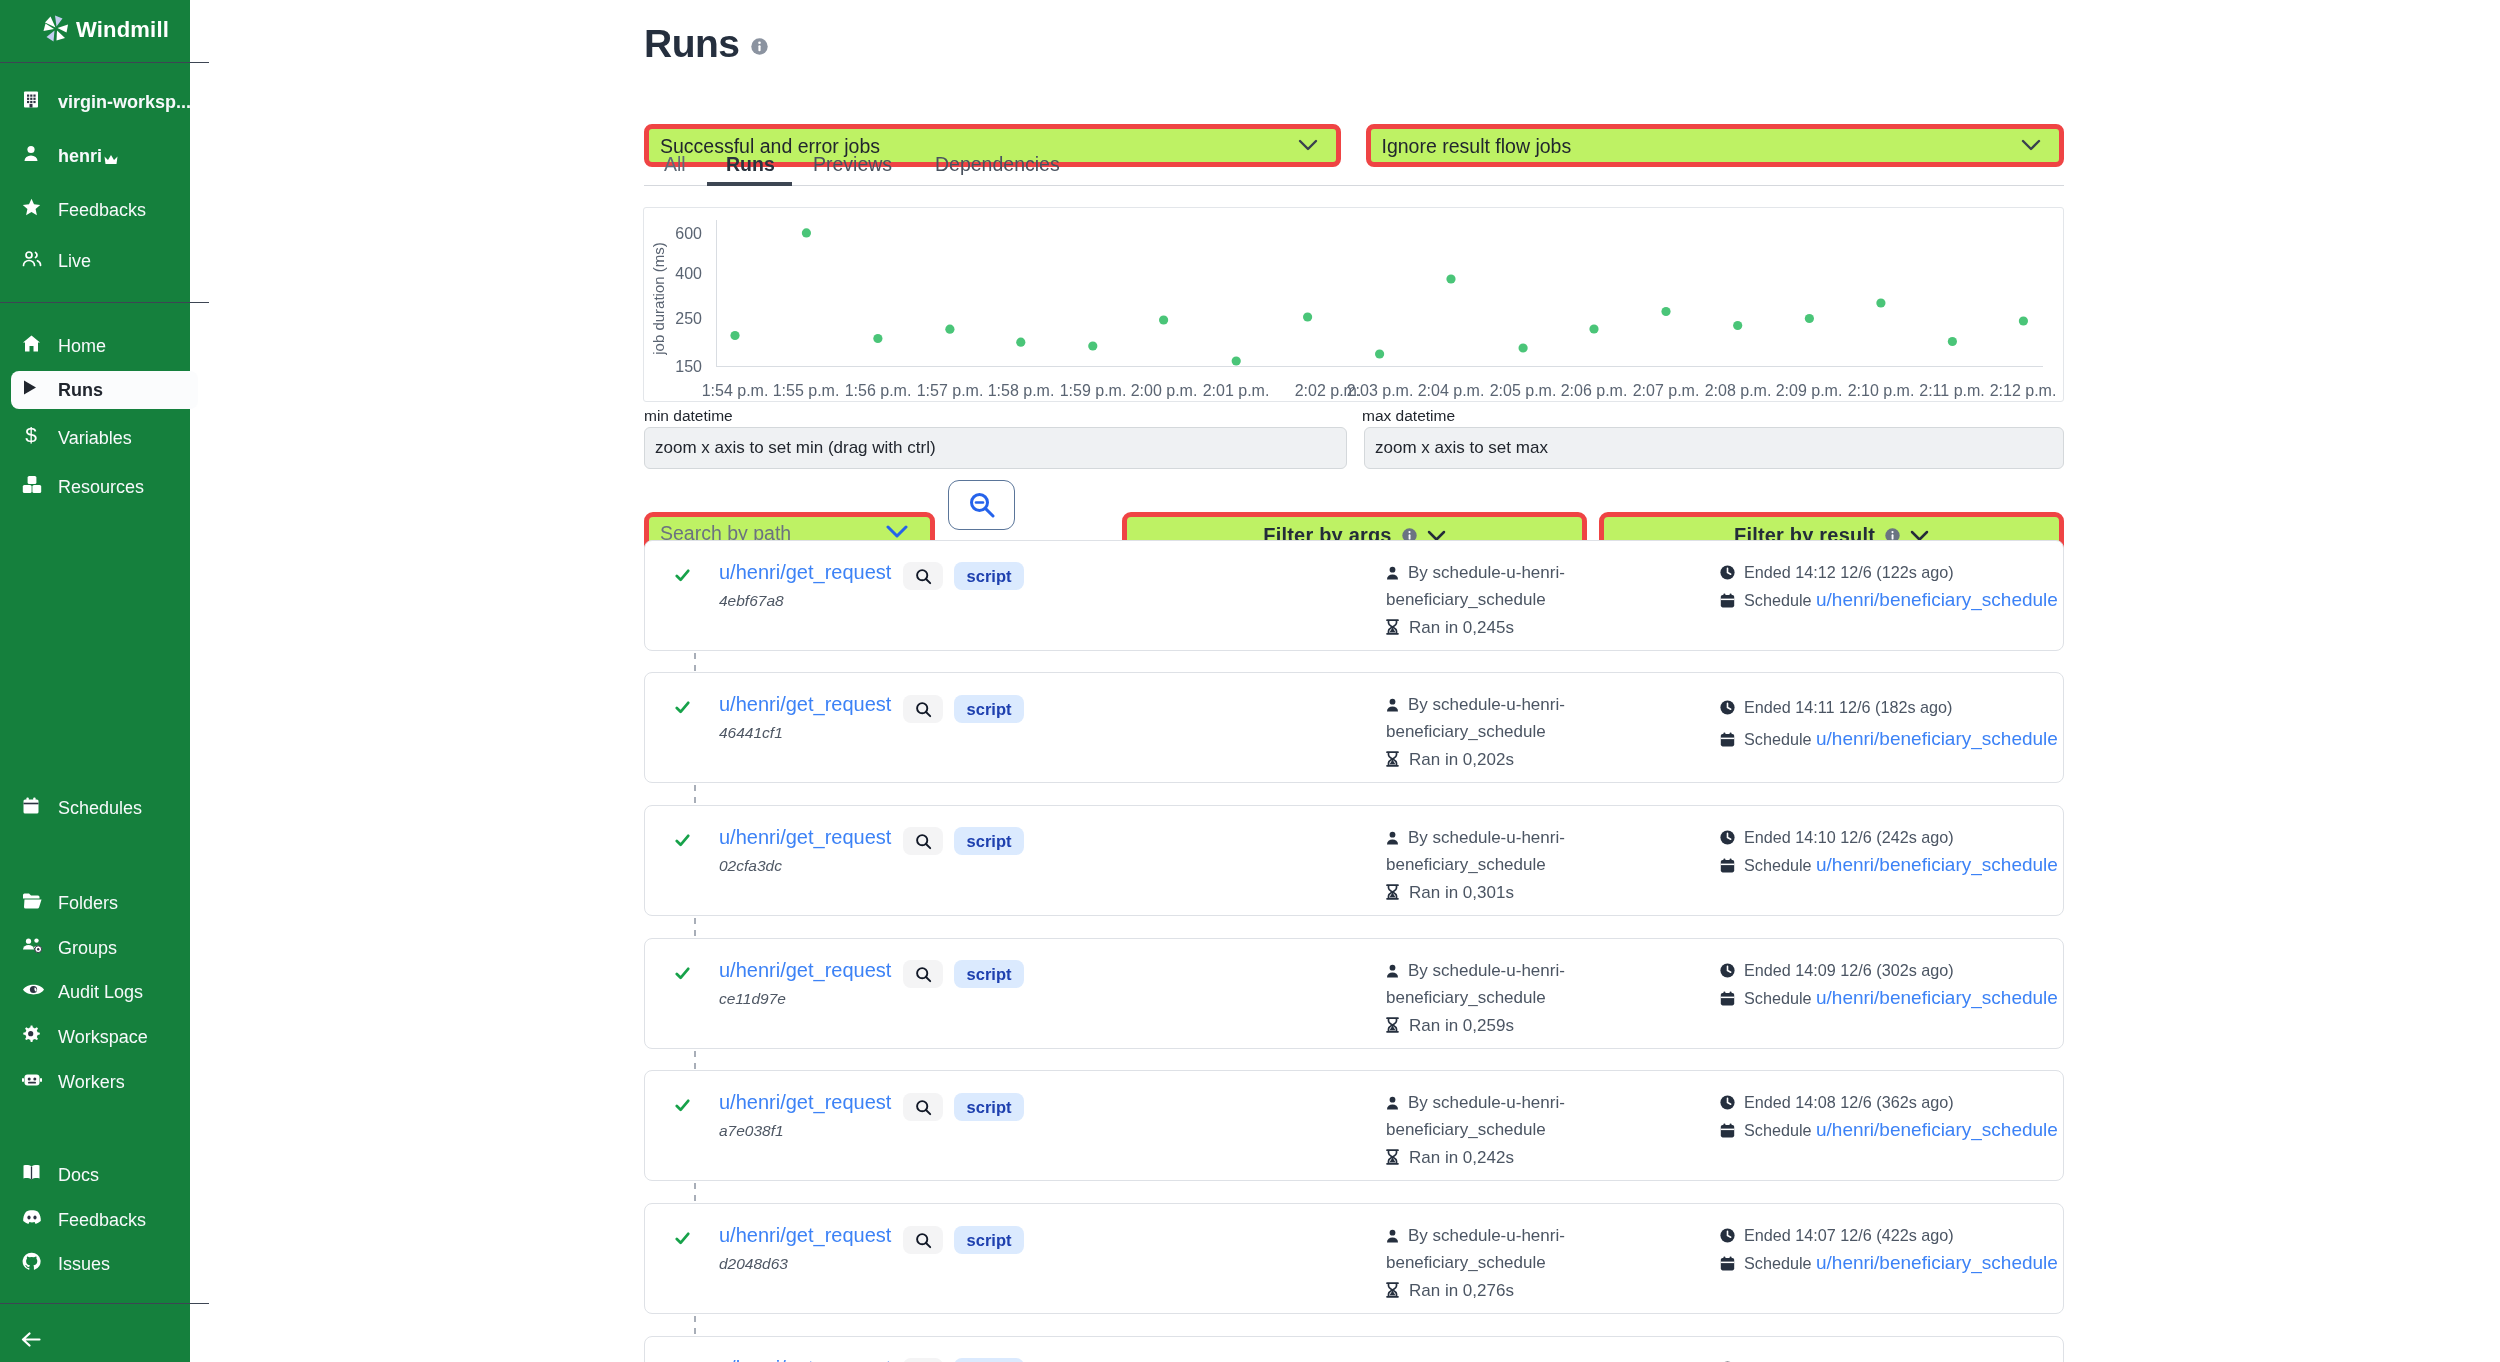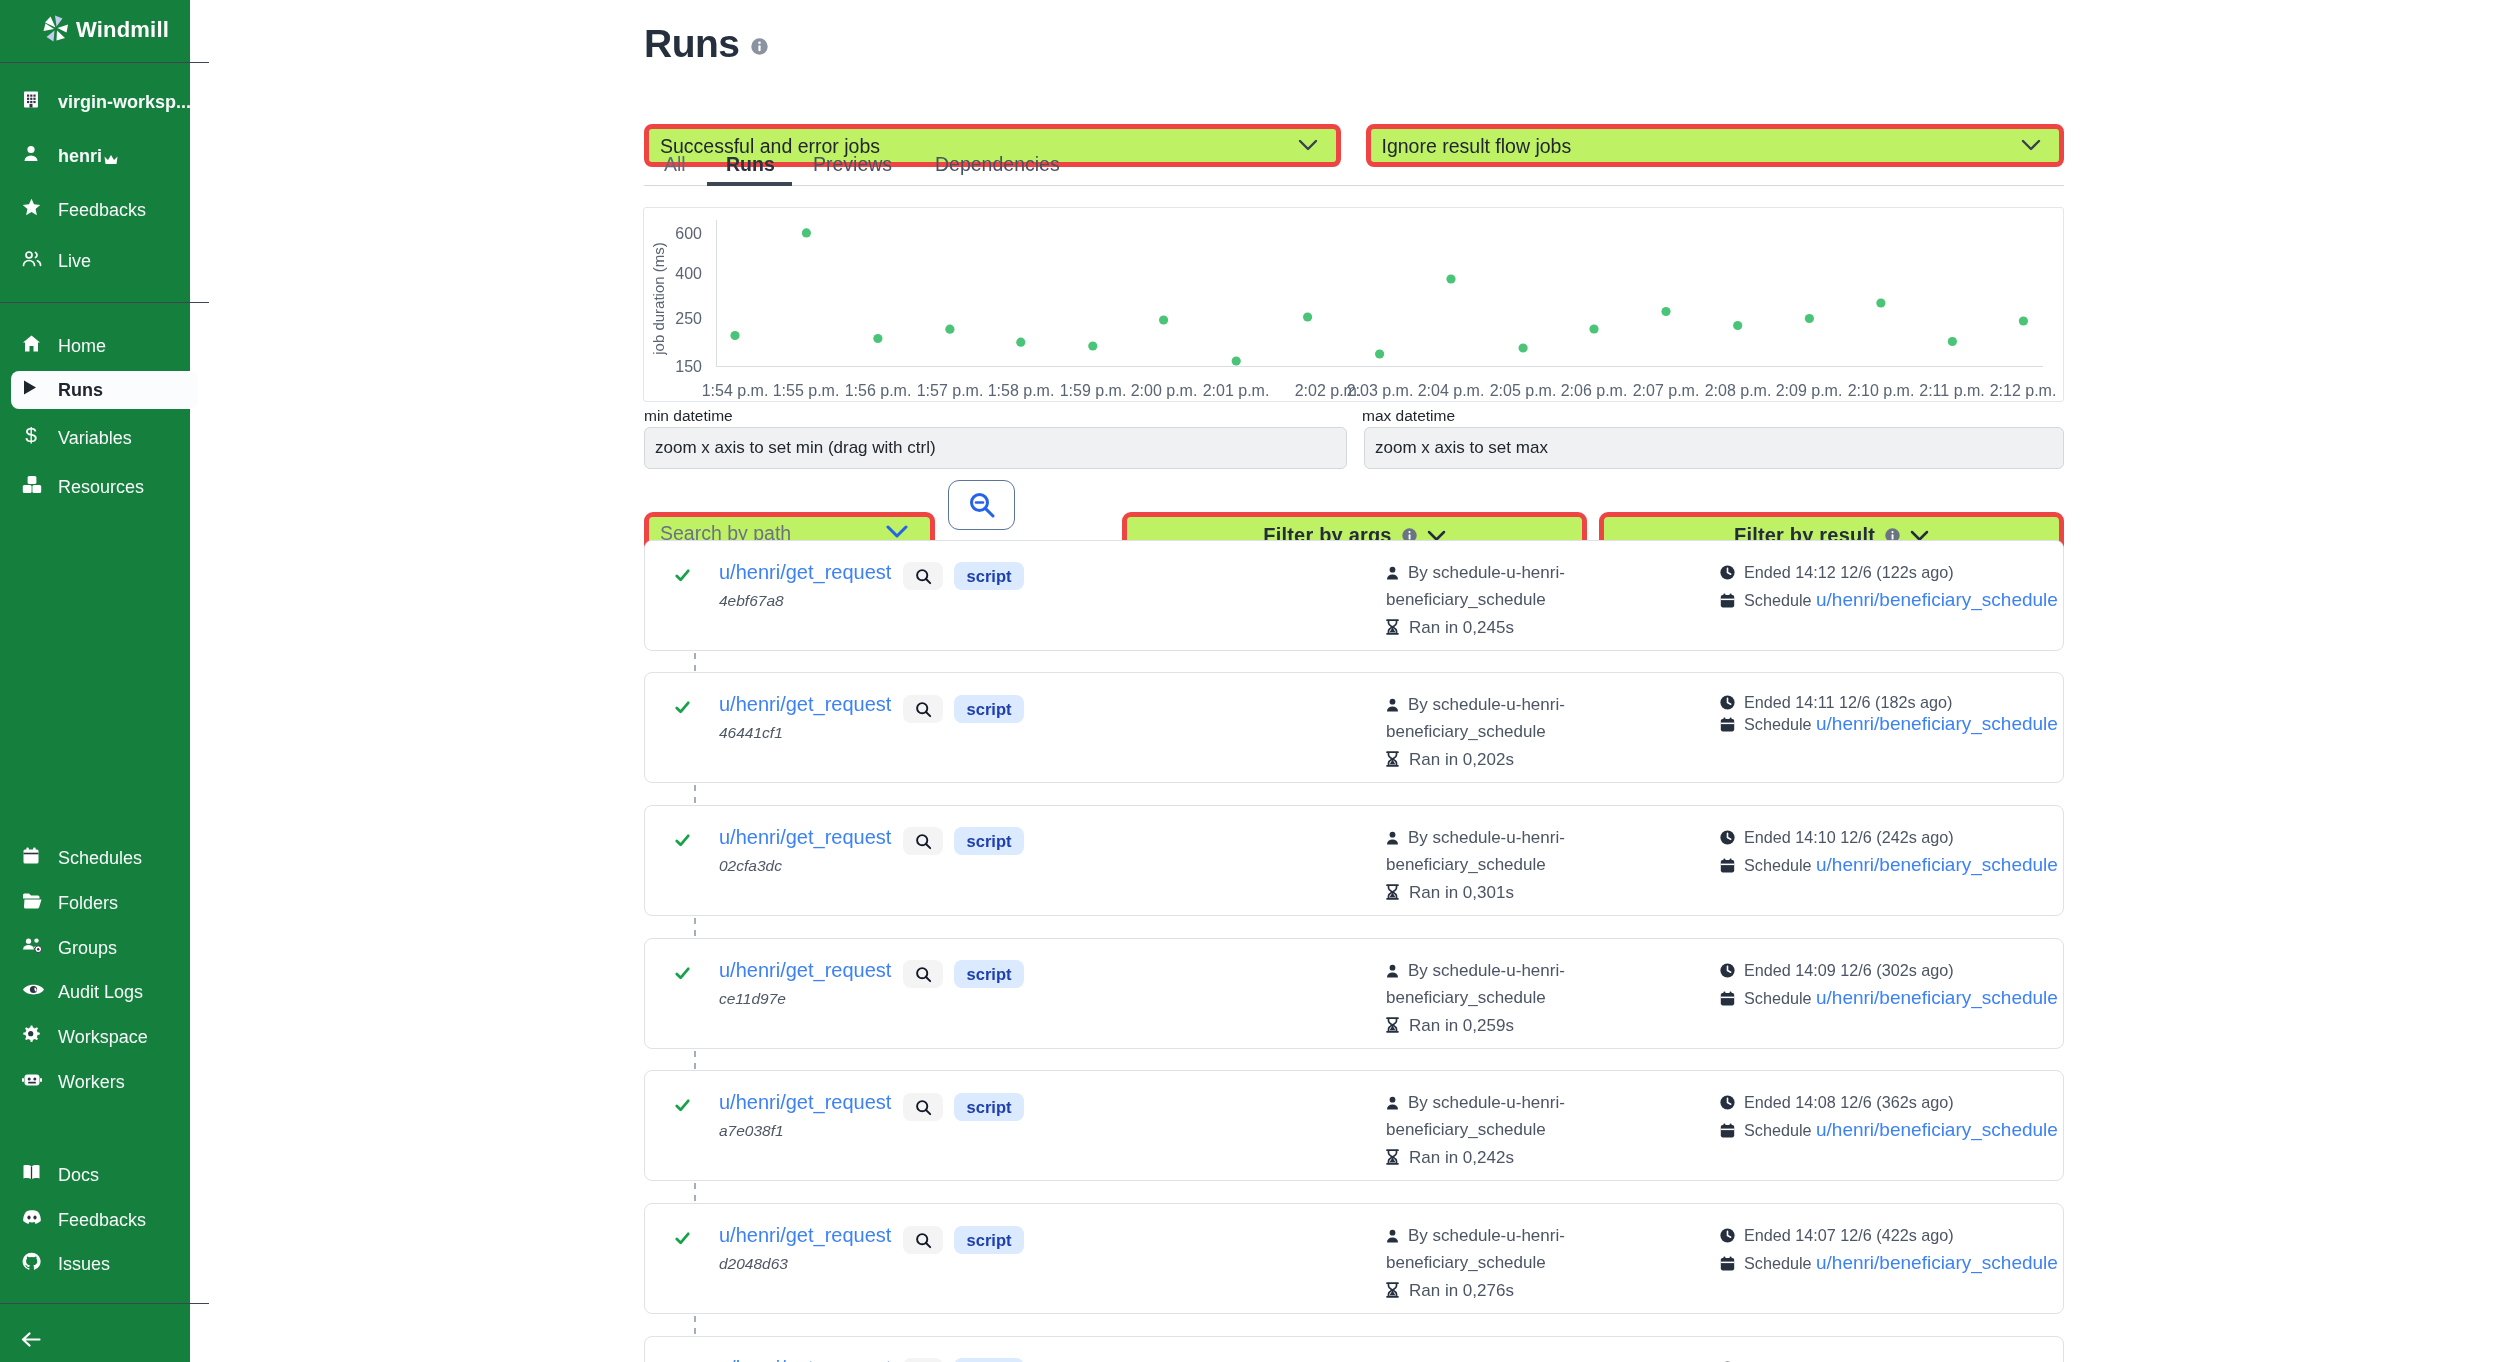--- a/index.html
+++ b/index.html
@@ -104,21 +104,21 @@
         <span class="tx">Variables</span>
       </div>
 <div class="srow" style="top:469.5px;">
         <span class="ic"><svg width="20" height="19" viewBox="0 0 20 19" style="">
             <rect x="5.6" y="1" width="8.8" height="8" rx="1.6" fill="#fff"></rect>
             <rect x="0.8" y="10" width="8.8" height="8" rx="1.6" fill="#fff"></rect>
             <rect x="10.4" y="10" width="8.8" height="8" rx="1.6" fill="#fff"></rect>
           </svg></span>
         <span class="tx">Resources</span>
       </div>
-<div class="srow" style="top:841px;">
+<div class="srow" style="top:791px;">
         <span class="ic"><svg width="18" height="18" viewBox="0 0 18 18" style="">
             <rect x="1.5" y="3" width="15" height="14" rx="1.6" fill="#fff"></rect>
             <rect x="4.4" y="1" width="2.4" height="4" rx="1" fill="#fff"></rect>
             <rect x="11.2" y="1" width="2.4" height="4" rx="1" fill="#fff"></rect>
             <rect x="1.5" y="6.2" width="15" height="1.6" fill="#2d3442"></rect>
           </svg></span>
         <span class="tx">Schedules</span>
       </div>
 <div class="srow" style="top:886px;">
         <span class="ic"><svg width="20" height="17" viewBox="0 0 20 17" style="">
@@ -355,21 +355,21 @@
 <span class="badge" style="left:309px;top:21.5px;width:70px;height:28px;line-height:28px;">script</span>
 <span class="abs" style="left:74px;top:51px;font-size:15.5px;font-style:italic;color:#4e5764;">46441cf1</span>
 <div class="abs ctext" style="left:741px;top:19px;width:310px;line-height:25px;"><span style="display:inline-block;vertical-align:-2px;margin-right:9px;"><svg width="13" height="14" viewBox="0 0 13 14" style="">
             <circle cx="6.5" cy="3.7" r="2.9" fill="#252f3e"></circle>
             <path d="M1 13.4 a5.5 5 0 0 1 11 0 Z" fill="#252f3e"></path>
           </svg></span>By schedule-u-henri-<br>beneficiary_schedule</div>
 <div class="abs ctext" style="left:741px;top:74px;line-height:25px;"><span style="display:inline-block;vertical-align:-2px;margin-right:10px;"><svg width="13" height="16" viewBox="0 0 13 16" style="">
             <path d="M1 1.2 L12 1.2 M1 14.8 L12 14.8 M2.5 1.2 L2.5 4 C2.5 6 5 7 6.5 8 C8 9 10.5 10 10.5 12 L10.5 14.8 M10.5 1.2 L10.5 4 C10.5 6 8 7 6.5 8 C5 9 2.5 10 2.5 12 L2.5 14.8" stroke="#252f3e" stroke-width="1.7" fill="none" stroke-linecap="round"></path>
             <path d="M6.5 8.6 L9.6 13.6 L3.4 13.6 Z" fill="#252f3e"></path>
           </svg></span>Ran in 0,202s</div>
-<div class="abs ctext" style="left:1075px;top:19px;line-height:20px;white-space:nowrap;font-size:16.2px;"><span style="display:inline-block;vertical-align:-2px;margin-right:9px;"><svg width="15" height="15" viewBox="0 0 15 15" style="">
+<div class="abs ctext" style="left:1075px;top:19px;line-height:30px;white-space:nowrap;font-size:16.2px;"><span style="display:inline-block;vertical-align:-2px;margin-right:9px;"><svg width="15" height="15" viewBox="0 0 15 15" style="">
             <circle cx="7.5" cy="7.5" r="7.1" fill="#252f3e"></circle>
             <path d="M7.5 3.2 L7.5 7.5 L10.7 9.2" stroke="#fff" stroke-width="1.6" fill="none" stroke-linecap="round"></path>
           </svg></span>Ended 14:11 12/6 (182s ago)<br><span style="display:inline-block;vertical-align:-2px;margin-right:9px;"><svg width="15" height="15" viewBox="0 0 15 15" style="">
             <rect x="0.8" y="2" width="13.4" height="12.4" rx="1.8" fill="#252f3e"></rect>
             <rect x="3.4" y="0.6" width="2" height="3.4" rx="0.9" fill="#252f3e"></rect>
             <rect x="9.6" y="0.6" width="2" height="3.4" rx="0.9" fill="#252f3e"></rect>
             <rect x="0.8" y="5.6" width="13.4" height="1.5" fill="#fff"></rect>
           </svg></span>Schedule <span class="link" style="font-size:19px;">u/henri/beneficiary_schedule</span></div>
 </div>
 <div class="dash" style="left:694px;top:785.2px;height:18px;"></div>

